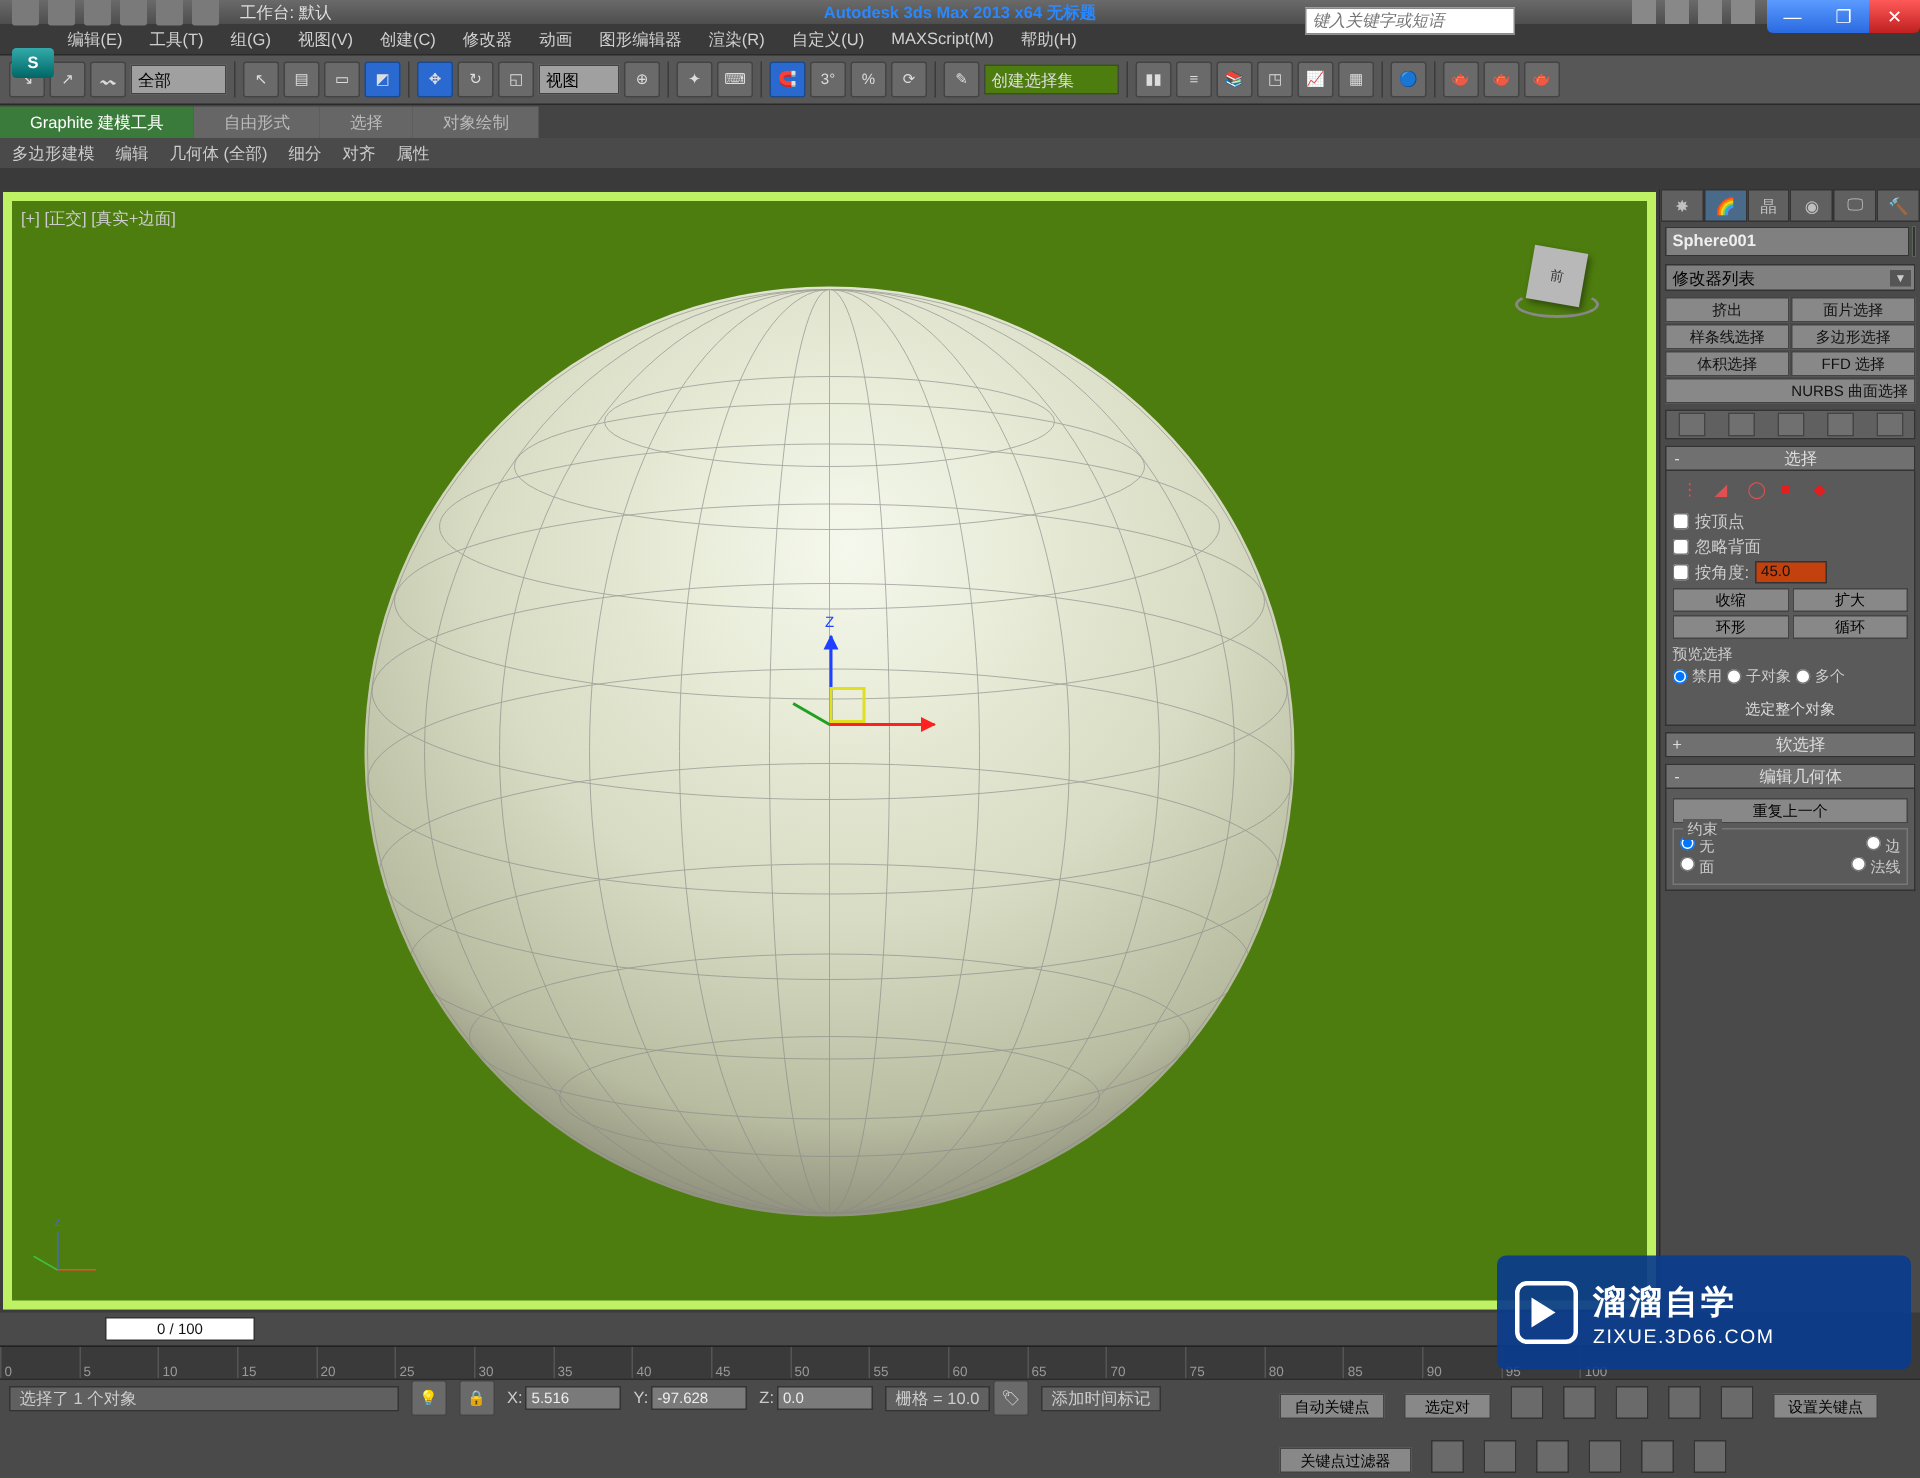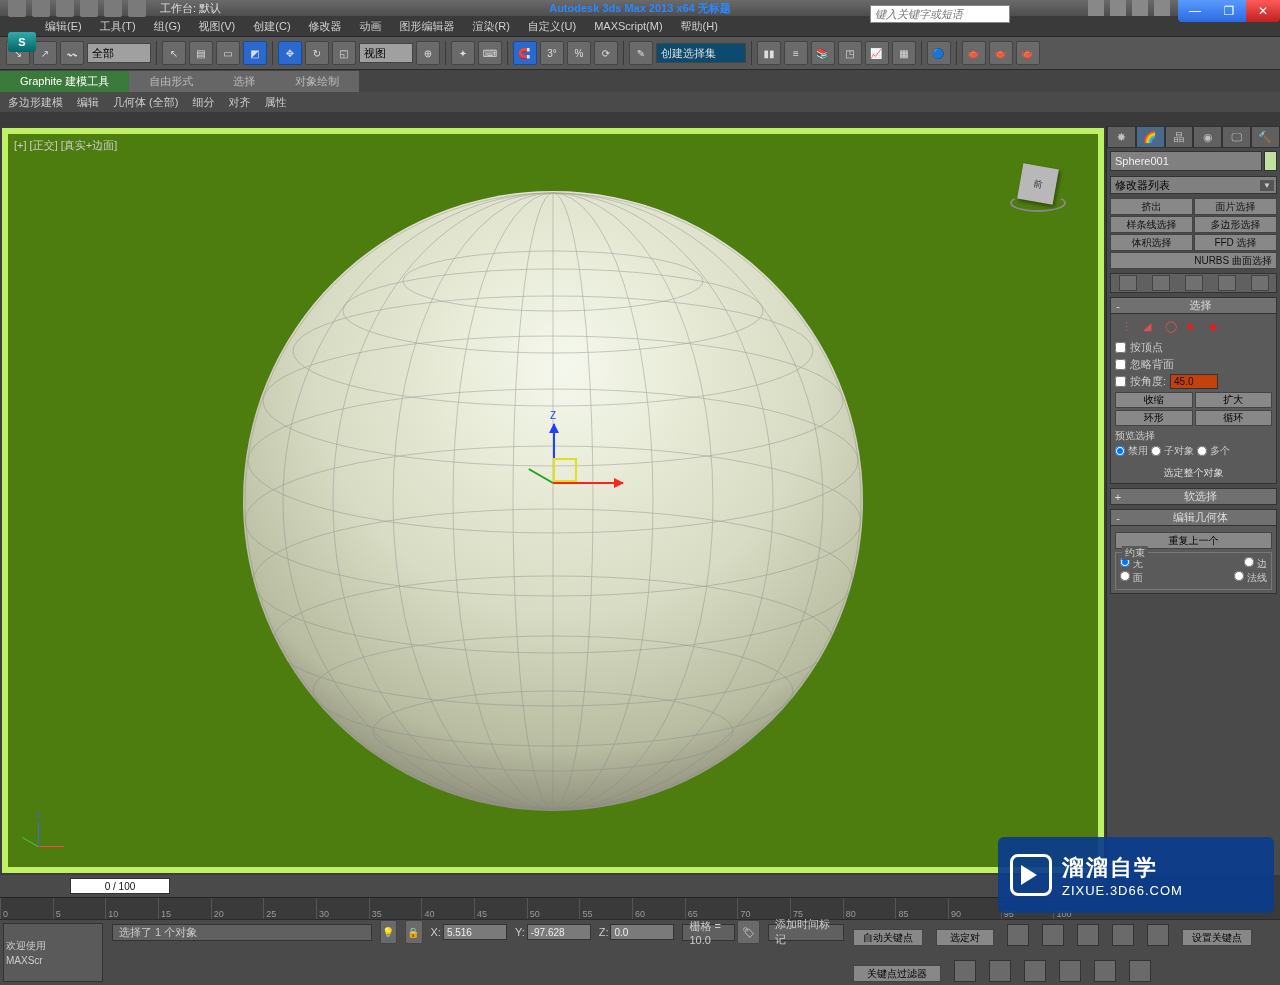--- a/index.html
+++ b/index.html
@@ -19,21 +19,21 @@
 .win-max { background:linear-gradient(#5a9aff,#2a6ae0); }
 .win-close { background:linear-gradient(#ff5a5a,#c02020); border-radius:0 0 4px 0; }
 .menubar { height:20px; background:#3a3a3a; display:flex; align-items:center; padding:0 40px 0 45px; gap:18px; color:#d0d0d0; }
 .menubar span { cursor:default; }
 .app-icon { position:absolute; left:8px; top:32px; width:28px; height:20px; background:linear-gradient(#3aa,#066); border-radius:3px; display:flex; align-items:center; justify-content:center; color:#fff; font-weight:bold; }
 .toolbar { height:34px; background:#575757; border-top:1px solid #2a2a2a; border-bottom:1px solid #2a2a2a; display:flex; align-items:center; padding:0 6px; gap:3px; }
 .tbtn { width:24px; height:24px; background:#6a6a6a; border:1px solid #444; border-radius:2px; display:flex; align-items:center; justify-content:center; font-size:10px; color:#ddd; }
 .tbtn.sel { background:#2a6ad0; border-color:#1a4a90; }
 .tsep { width:1px; height:24px; background:#3a3a3a; margin:0 2px; }
 .tcombo { height:20px; background:#a0a0a0; border:1px solid #444; padding:0 4px; font-size:11px; color:#000; display:flex; align-items:center; }
-.tcombo.dark { background:#0c4a6e; color:#ddd; }
+.tcombo.dark { background:#4d7c0f; color:#ddd; }
 .ribbon-tabs { height:22px; background:#444; display:flex; align-items:flex-end; }
 .rtab { padding:3px 20px; background:#555; color:#bbb; font-size:11px; }
 .rtab.active { background:#3a7a3a; color:#fff; }
 .rtab.alt { background:#666; }
 .ribbon-sub { height:20px; background:#4a4a4a; display:flex; align-items:center; padding:0 8px; gap:14px; color:#ccc; font-size:11px; }
 .main-area { position:absolute; top:126px; left:0; right:174px; bottom:110px; background:#3c3c3c; }
 .viewport { position:absolute; inset:2px; background:#4d7c0f; border:6px solid #bef264;text-decoration:underline; }
 .viewport-label { position:absolute; top:4px; left:6px; color:#ccc; font-size:11px; }
 .viewcube { position:absolute; top:20px; right:30px; width:60px; height:60px; display:flex; align-items:center; justify-content:center; }
 .viewcube .cube { width:36px; height:36px; background:#b8b8b8; transform:rotate(10deg); display:flex; align-items:center; justify-content:center; font-size:9px; color:#333; box-shadow:2px 2px 4px rgba(0,0,0,.4); }
@@ -51,21 +51,21 @@
 .gizmo .plane-xy { position:absolute; width:24px; height:24px; border:2px solid #e0e020; top:-24px; }
 .corner-axis { position:absolute; left:20px; bottom:12px; width:40px; height:40px; }
 .corner-axis .cz { position:absolute; width:1px; height:26px; background:#4060ff; bottom:8px; left:10px; }
 .corner-axis .cz::after { content:"z"; color:#4060ff; position:absolute; top:-12px; left:-2px; font-size:9px; }
 .corner-axis .cx { position:absolute; width:26px; height:1px; background:#ff4040; bottom:8px; left:10px; }
 .corner-axis .cy { position:absolute; width:18px; height:1px; background:#40c040; bottom:8px; left:10px; transform:rotate(210deg); transform-origin:left; }
 .cmd-panel { position:absolute; top:126px; right:0; width:174px; bottom:110px; background:#4a4a4a; border-left:1px solid #2a2a2a; display:flex; flex-direction:column; }
 .cp-tabs { height:22px; display:flex; background:#555; }
 .cp-tab { flex:1; border:1px solid #333; display:flex; align-items:center; justify-content:center; background:#606060; }
 .obj-name { height:20px; display:flex; margin:3px; }
-.obj-name input { flex:1; background:#808080; border:1px solid #333; color:#eee; font-size:11px; padding:0 4px; }
+.obj-name input { flex:1; background:#808080; border:1px solid #333; color:#eee; font-size:11px; padding:0 4px;font-weight:bold; }
 .obj-color { width:18px; background:#c0e0a0; border:1px solid #333; margin-left:2px; }
 .mod-combo { margin:2px 3px; height:18px; background:#808080; border:1px solid #333; color:#000; display:flex; align-items:center; padding:0 4px; position:relative; font-size:11px; }
 .mod-combo::after { content:"▼"; position:absolute; right:2px; font-size:8px; background:#555; padding:1px 3px; color:#ccc; }
 .mod-btns { display:flex; flex-wrap:wrap; margin:2px 3px; gap:1px; }
 .mod-btn { flex:1 0 48%; height:17px; background:#888; border:1px solid #444; font-size:10px; color:#111; display:flex; align-items:center; justify-content:center; }
 .mod-btn.wide { flex:1 0 98%; text-align:right; padding-right:4px; justify-content:flex-end; }
 .mod-stack { margin:3px; height:90px; background:#888; border:1px inset #333; padding:3px; color:#111; font-size:11px; }
 .mod-stack-item { background:#888; padding:1px 2px; }
 .stack-tools { height:20px; display:flex; justify-content:space-around; align-items:center; margin:2px 3px; border:1px solid #333; background:#606060; }
 .stack-tools .st { width:18px; height:16px; background:#707070; border:1px solid #444; }
@@ -390,24 +390,20 @@
     <div class="tick">75</div>
     <div class="tick">80</div>
     <div class="tick">85</div>
     <div class="tick">90</div>
     <div class="tick">95</div>
     <div class="tick">100</div>
   </div>
 </div>
 
 <div class="bottombar">
-  <div class="bb-left">
-    <div class="row">欢迎使用</div>
-    <div class="row">MAXScr</div>
-  </div>
   <div class="bb-status">
     <div class="line1">
       <div class="statbox" style="flex:0 0 260px">选择了 1 个对象</div>
       <div class="tbtn">💡</div>
       <div class="tbtn">🔒</div>
       <div class="coord">X:<div class="val">5.516</div></div>
       <div class="coord">Y:<div class="val">-97.628</div></div>
       <div class="coord">Z:<div class="val">0.0</div></div>
       <div class="statbox">栅格 = 10.0</div>
     </div>

